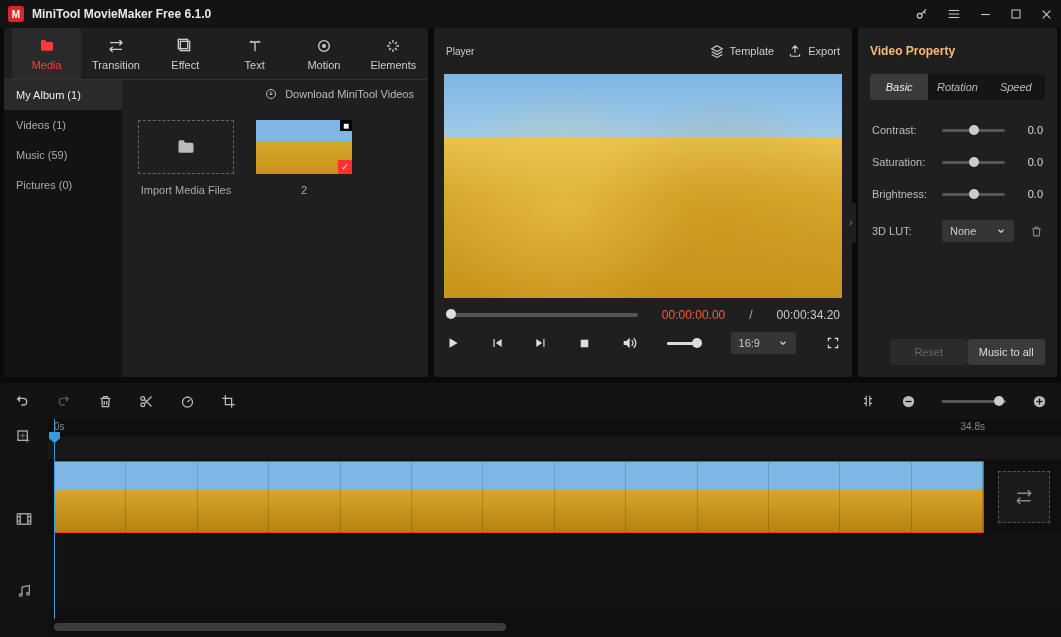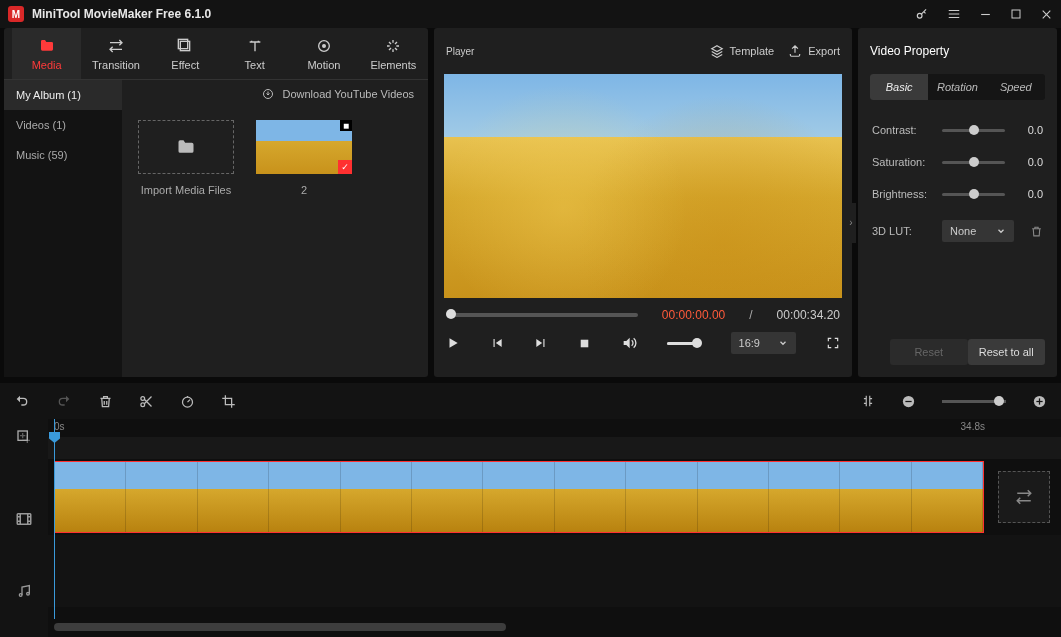--- a/index.html
+++ b/index.html
@@ -59,21 +59,21 @@
 .ctrl-row { display: flex; align-items: center; padding: 6px 12px 10px; gap: 30px; }
 .ctrl { color: #ddd; font-size: 13px; cursor: pointer; }
 .vol-bar { width: 80px; height: 3px; background: #888; position: relative; border-radius: 2px; }
 .vol-bar .fill { position:absolute; left:0; top:0; bottom:0; width:88%; background:#ddd; border-radius:2px;}
 .vol-bar .knob { position:absolute; left:88%; top:-4px; width:10px; height:10px; border-radius:50%; background:#ddd; margin-left:-5px;}
 .aspect-sel { background: #353535; color: #ccc; font-size: 11px; padding: 5px 8px; border-radius: 2px; display: flex; align-items: center; gap: 18px; cursor:pointer; margin-left:auto;}
 .collapse-tab { position:absolute; right:-4px; top:50%; width:10px; height:40px; background:#1f1f1f; display:flex; align-items:center; justify-content:center; color:#888; font-size:10px;}
 
 
 .props-pane { flex: 1; background: #1f1f1f; border-radius: 3px; display: flex; flex-direction: column; }
-.props-head { height: 46px; display: flex; align-items: center; padding: 0 12px; font-size: 12px; color: #ffffff; }
+.props-head { height: 46px; display: flex; align-items: center; padding: 0 12px; font-size: 12px; color: #fdba74; font-weight: bold; }
 .pill-tabs { display: flex; margin: 0 12px 14px; background: #151515; border-radius: 3px; overflow: hidden; }
 .pill { flex: 1; text-align: center; padding: 7px 0; font-size: 11px; color: #bbb; cursor: pointer; font-style: italic; }
 .pill.active { background: #3a3a3a; color: #eee; }
 .prop-row { display: flex; align-items: center; padding: 10px 14px; gap: 10px; }
 .prop-label { width: 60px; font-size: 11px; color: #bbb; }
 .slider { flex: 1; height: 3px; background: #555; position: relative; border-radius: 2px; cursor:pointer; }
 .slider .k { position: absolute; left: 50%; top: -4px; width: 10px; height: 10px; border-radius: 50%; background: #ccc; margin-left: -5px; }
 .prop-val { width: 28px; text-align: right; font-size: 11px; color: #ddd; }
 .lut-sel { flex: 1; background: #353535; color: #ccc; font-size: 11px; padding: 5px 8px; border-radius: 2px; display: flex; justify-content: space-between; align-items: center; cursor:pointer;}
 .trash { color: #888; cursor:pointer; margin-left:6px;}
@@ -202,28 +202,29 @@
             </svg>
           </div>
         <div class="tab-label">Elements</div>
       </div>
     </div>
     <div class="media-body">
       <div class="side-nav">
         <div class="nav-item active">My Album (1)</div>
         <div class="nav-item">Videos (1)</div>
         <div class="nav-item">Music (59)</div>
+        <div class="nav-item">Pictures (0)</div>
       </div>
       <div class="media-grid-area">
         <div class="download-link">
           <svg style="display:inline;vertical-align:-2px" width="12" height="12" viewBox="0 0 24 24" fill="none" stroke="currentColor" stroke-width="2">
               <circle cx="12" cy="12" r="9"></circle>
               <path d="M12 7v6M9 11l3 3 3-3"></path>
             </svg>
-          <span>Download YouTube Videos</span>
+          <span>Download MiniTool Videos</span>
         </div>
         <div class="thumbs-row">
           <div class="thumb-card">
             <div class="import-box">
                 <svg width="22" height="20" viewBox="0 0 24 24" fill="currentColor">
                   <path d="M3 6a2 2 0 012-2h4l2 3h8a2 2 0 012 2v8a2 2 0 01-2 2H5a2 2 0 01-2-2V6z"></path>
                 </svg>
               </div>
             <div class="thumb-label">Import Media Files</div>
           </div>
@@ -349,21 +350,21 @@
           </svg>
       </div>
       <span class="trash">
           <svg width="13" height="13" viewBox="0 0 24 24" fill="none" stroke="currentColor" stroke-width="2">
             <path d="M4 7h16M9 7V4h6v3M6 7l1 13h10l1-13"></path>
           </svg>
         </span>
     </div>
     <div class="props-footer">
       <div class="btn btn-reset">Reset</div>
-      <div class="btn btn-apply">Reset to all</div>
+      <div class="btn btn-apply">Music to all</div>
     </div>
   </div>
 </div>
 
 <div class="tl-toolbar">
   <span class="tl-tool">
       <svg width="16" height="16" viewBox="0 0 24 24" fill="currentColor">
         <path d="M9 14L4 9l5-5v3h5a6 6 0 016 6v0a6 6 0 01-6 6h-3v-2h3a4 4 0 000-8H9v5z"></path>
       </svg>
     </span>

